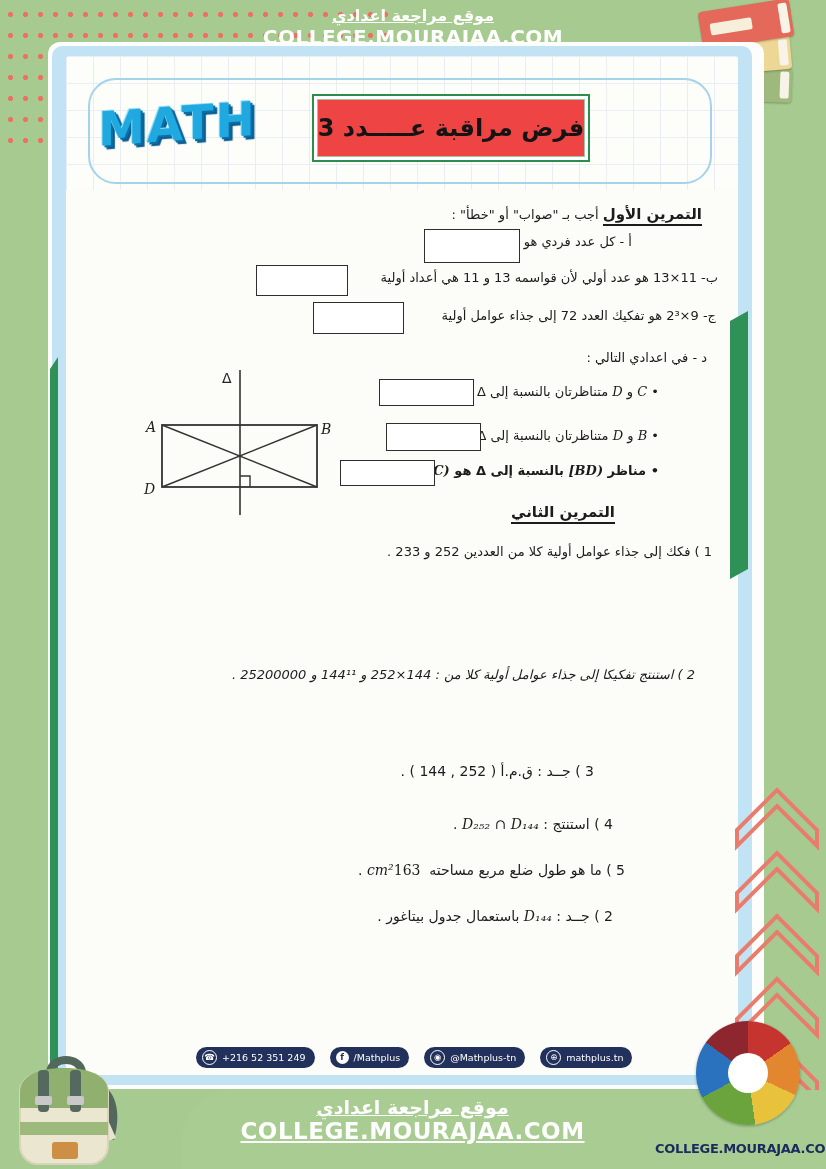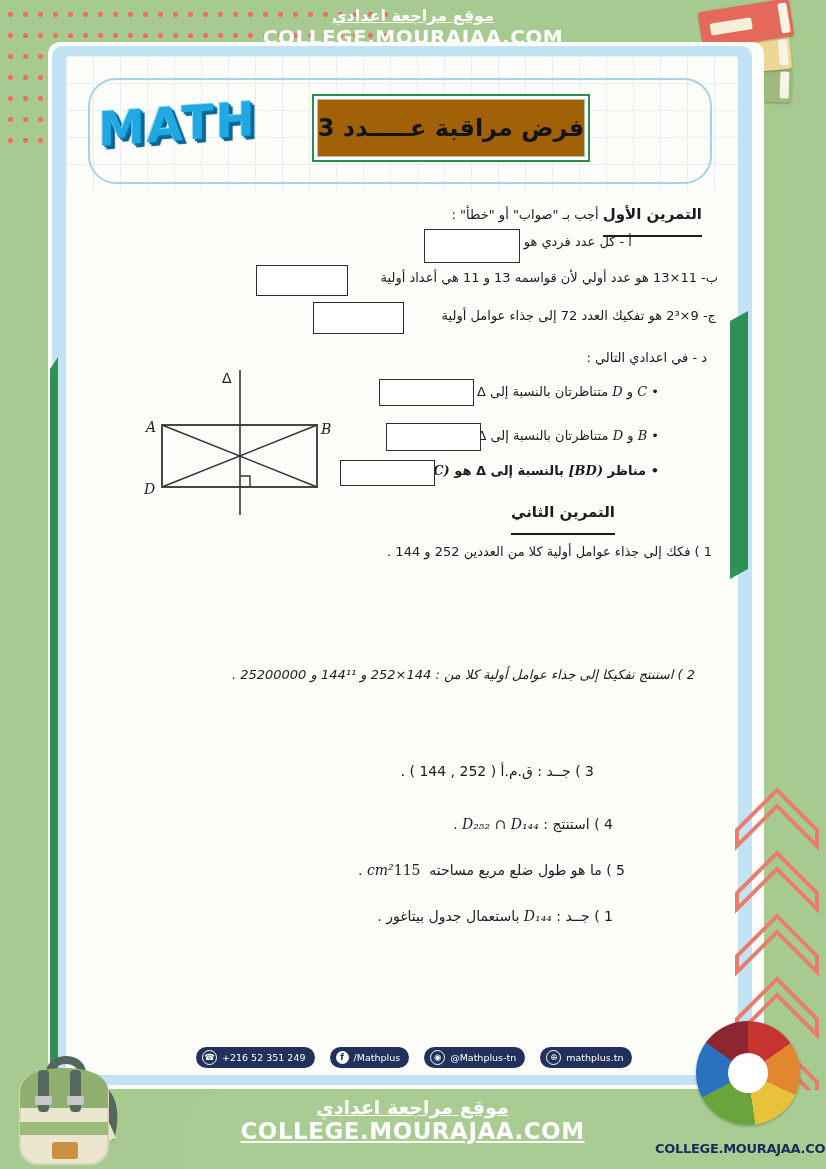--- a/index.html
+++ b/index.html
@@ -38,29 +38,29 @@
   .ribbon-r{left:730px;top:311px;width:18px;height:268px;background:#2f9156;
     clip-path:polygon(0 10px,100% 0,100% calc(100% - 10px),0 100%);}
   .ribbon-l{left:50px;top:357px;width:8px;height:726px;background:#2f9156;
     clip-path:polygon(100% 0,100% 100%,0 100%,0 12px);}
 
   
   .hdr-box{left:88px;top:78px;width:620px;height:102px;border:2px solid #a5d3e9;border-radius:28px;}
   .math-logo{left:98px;top:96px;width:170px;height:80px;font-size:47px;font-weight:bold;
     letter-spacing:2px;color:#1fa9e0;transform:rotate(-4deg) skewX(-4deg);
     text-shadow:-1px -1px 0 #8edcf4,2px 2px 0 #0d6ea6,4px 4px 1px #0a5a8c;}
-  .title-box{left:312px;top:94px;width:274px;height:64px;background:#a16207;
+  .title-box{left:312px;top:94px;width:274px;height:64px;background:#ef4444;
     border:2px solid #2e8c4d;box-shadow:inset 0 0 0 3px #fff,inset 0 0 0 4px #9cc8a8;
     display:flex;align-items:center;justify-content:center;}
   .title-box span{font-size:24px;font-weight:bold;color:#141414;direction:rtl;}
 
   
   .line{position:absolute;direction:rtl;white-space:nowrap;font-size:13px;color:#1c1c1c;}
   .line.big{font-size:14px;}
-  .exh{font-weight:bold;font-size:15px;border-bottom:2px solid #1c1c1c;padding-bottom:12px;}
+  .exh{font-weight:bold;font-size:15px;border-bottom:2px solid #1c1c1c;padding-bottom:1px;}
   .ltr{direction:ltr;unicode-bidi:isolate;}
   .math{font-family:"DejaVu Serif",serif;font-style:italic;}
   .ansbox{position:absolute;border:1.5px solid #2e2e2e;background:#fff;}
 
   
   .fig{left:140px;top:360px;}
 
   
   .pills{left:196px;top:1047px;display:flex;gap:15px;}
   .pill{background:#21315b;color:#fff;border-radius:11px;height:21px;display:flex;
@@ -161,40 +161,40 @@
 
 <div class="line" style="right:167px;top:463px;font-weight:bold;">
   <span>• </span><span>مناظر </span><span class="ltr math">[BD)</span><span> بالنسبة إلى Δ هو </span><span class="ltr math">[AC)</span>
 </div>
 <div class="ansbox" style="left:340px;top:460px;width:93px;height:24px;"></div>
 
 <div class="line" style="right:211px;top:503px;text-align:center;">
   <span class="exh">التمرين الثاني</span>
 </div>
 
-<div class="line" style="right:114px;top:544px;">1 ) فكك إلى جذاء عوامل أولية كلا من العددين 252 و 144 .</div>
+<div class="line" style="right:114px;top:544px;">1 ) فكك إلى جذاء عوامل أولية كلا من العددين 252 و 233 .</div>
 
 <div class="line" style="right:131px;top:667px;font-style:italic;">
   <span>2 ) استنتج تفكيكا إلى جذاء عوامل أولية كلا من : </span><span class="ltr">252×144</span><span> و </span><span class="ltr">144¹¹</span><span> و </span><span class="ltr">25200000</span><span> .</span>
 </div>
 
 <div class="line big" style="right:232px;top:763px;">
   <span>3 ) جــد : ق.م.أ </span><span class="ltr">( 144 , 252 )</span><span> .</span>
 </div>
 
 <div class="line big" style="right:213px;top:816px;">
   <span>4 ) استنتج : </span><span class="ltr math">D₂₅₂ ∩ D₁₄₄</span><span> .</span>
 </div>
 
 <div class="line big" style="right:201px;top:862px;">
-  <span>5 ) ما هو طول ضلع مربع مساحته </span><span class="ltr" style="font-family:'DejaVu Serif',serif;">115 </span><span class="ltr math">cm²</span><span> .</span>
+  <span>5 ) ما هو طول ضلع مربع مساحته </span><span class="ltr" style="font-family:'DejaVu Serif',serif;">163 </span><span class="ltr math">cm²</span><span> .</span>
 </div>
 
 <div class="line big" style="right:213px;top:908px;">
-  <span>1 ) جــد : </span><span class="ltr math">D₁₄₄</span><span> باستعمال جدول بيتاغور .</span>
+  <span>2 ) جــد : </span><span class="ltr math">D₁₄₄</span><span> باستعمال جدول بيتاغور .</span>
 </div>
 
 <div class="abs pills">
   <div class="pill">
     <span class="pico">☎</span>
     <span>+216 52 351 249</span>
   </div>
   <div class="pill">
     <span class="pico solid">f</span>
     <span>/Mathplus</span>

